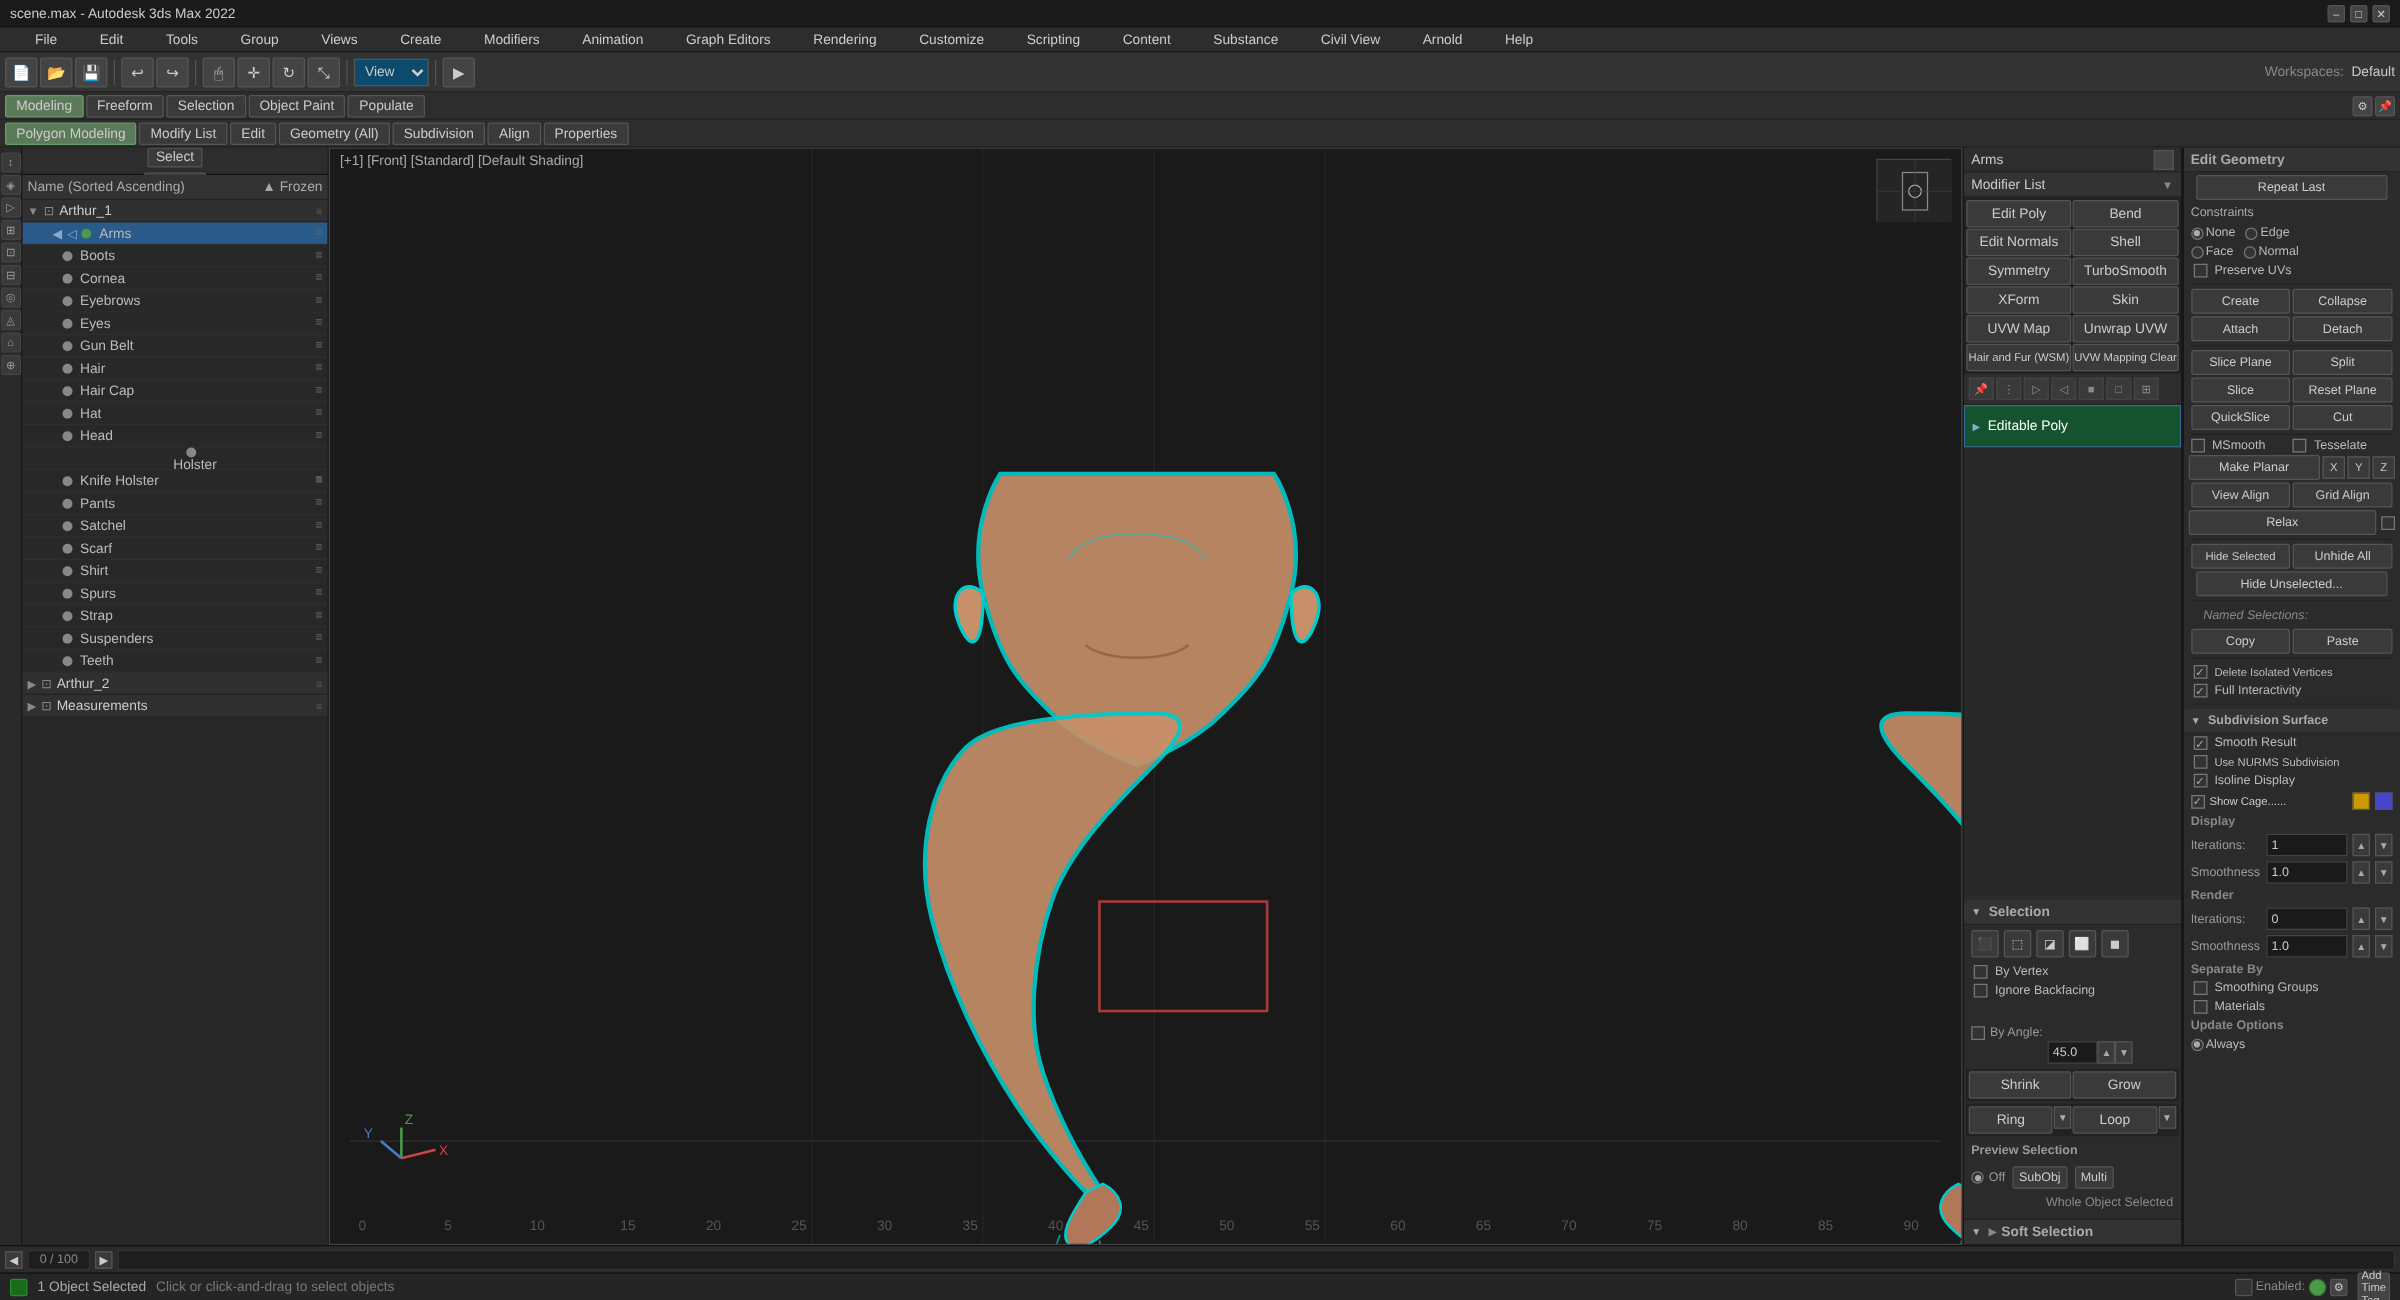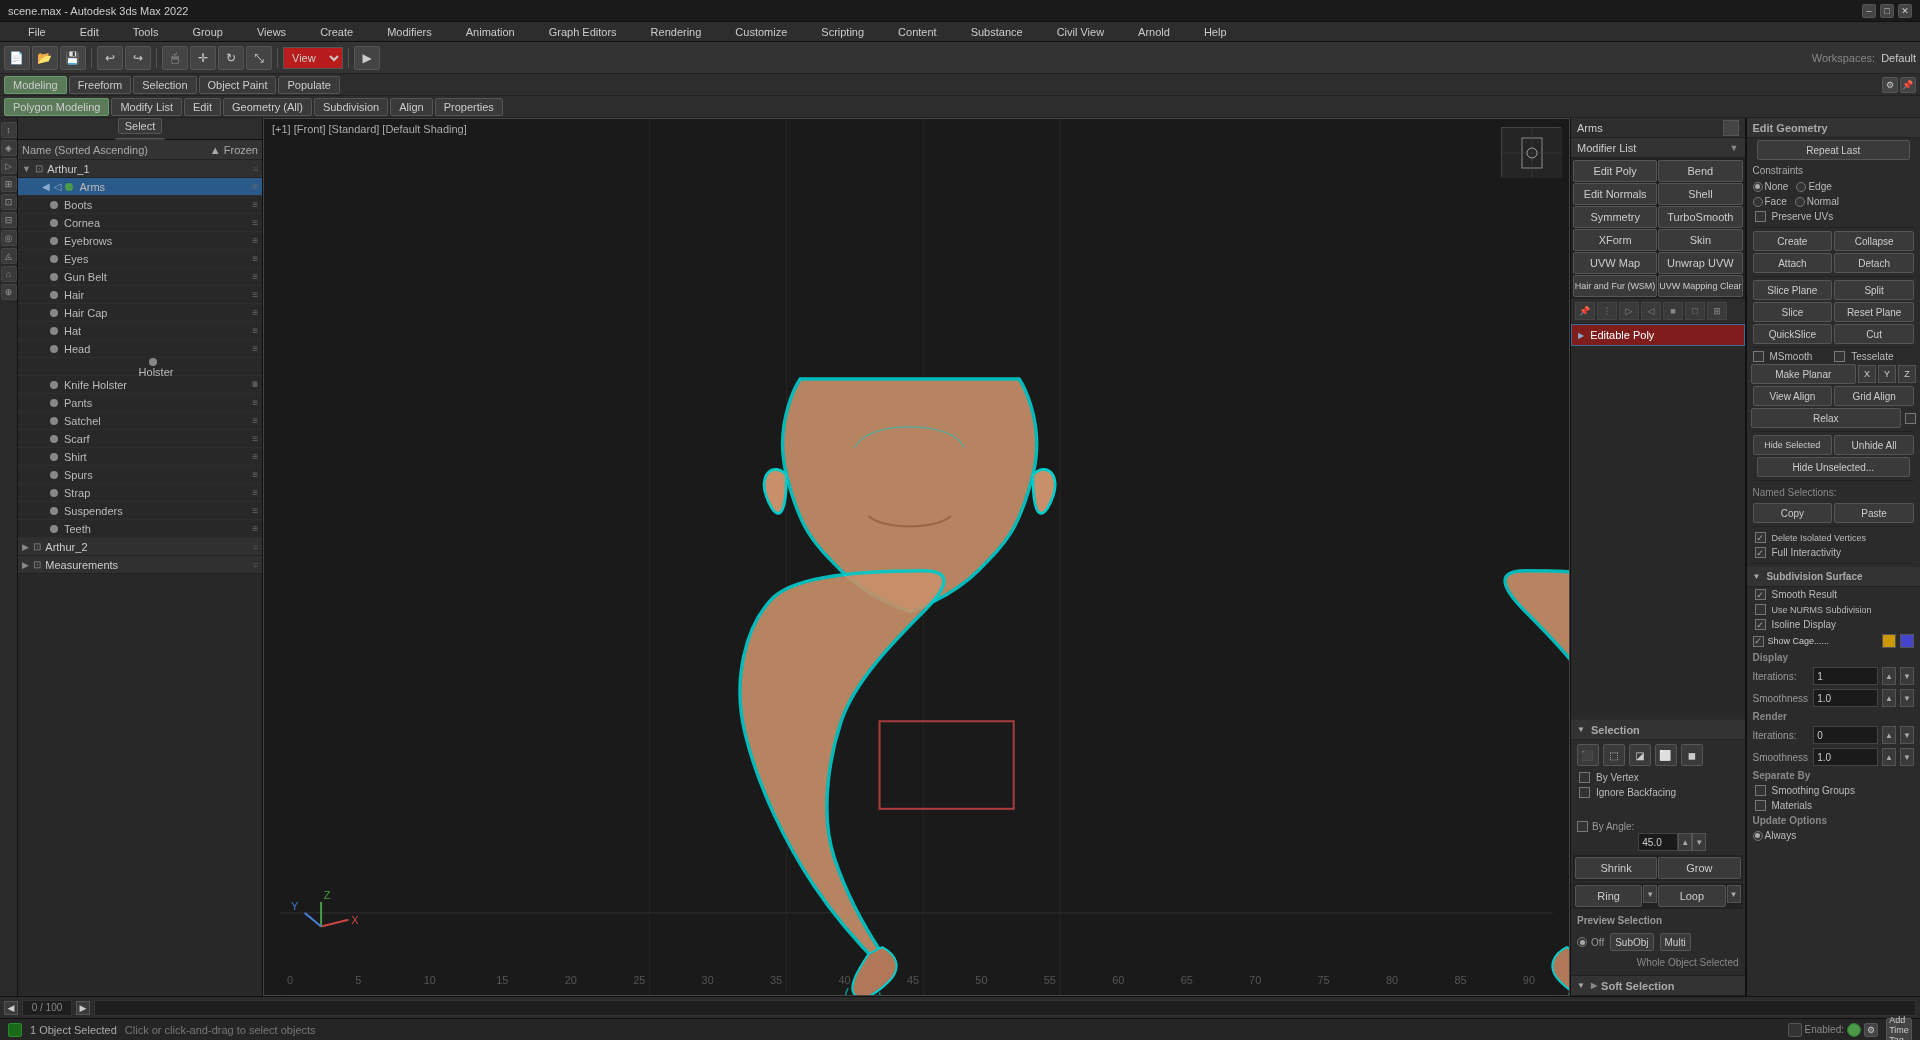--- a/index.html
+++ b/index.html
@@ -87,21 +87,21 @@
       color: #ccc;
     }
     .toolbar-separator {
       width: 1px;
       height: 20px;
       background: #555;
       margin: 0 3px;
     }
     .toolbar-dropdown {
       height: 22px;
-      background: #b91c1c;
+      background: #0c4a6e;
       border: 1px solid #555;
       color: #ccc;
       font-size: 11px;
       padding: 0 4px;
       cursor: pointer;
       min-width: 60px;
     }
 
     
     #sub-toolbar {
@@ -325,22 +325,22 @@
       cursor: pointer;
       font-size: 11px;
       color: #ccc;
       display: flex;
       align-items: center;
       justify-content: center;
     }
 
     
     .editable-poly-item {
-      height: 22px;
-      background: #7f1d1d;
+      height: 34px;
+      background: #14532d;
       display: flex;
       align-items: center;
       padding: 0 6px;
       cursor: pointer;
       font-size: 11px;
       color: #fff;
       border: 1px solid #3a6a9a;
     }
     .editable-poly-item::before {
       content: '▶';
@@ -1161,21 +1161,21 @@
       <div class="eg-two-col">
         <div class="eg-btn" style="font-size:9px;">Hide Selected</div>
         <div class="eg-btn">Unhide All</div>
       </div>
       <div style="margin:2px 4px;">
         <div class="eg-full-btn">Hide Unselected...</div>
       </div>
 
       <div class="eg-divider"></div>
 
-      <div style="padding:3px 6px;font-size:10px;color:#888;">Named Selections:</div>
+      <div style="padding:3px 16px;font-size:10px;color:#888;font-style:italic;">Named Selections:</div>
       <div class="eg-two-col">
         <div class="eg-btn">Copy</div>
         <div class="eg-btn">Paste</div>
       </div>
 
       <div class="eg-divider"></div>
 
       <div class="eg-checkbox-row">
         <div class="eg-checkbox checked"></div>
         <span style="font-size:9px;">Delete Isolated Vertices</span>

